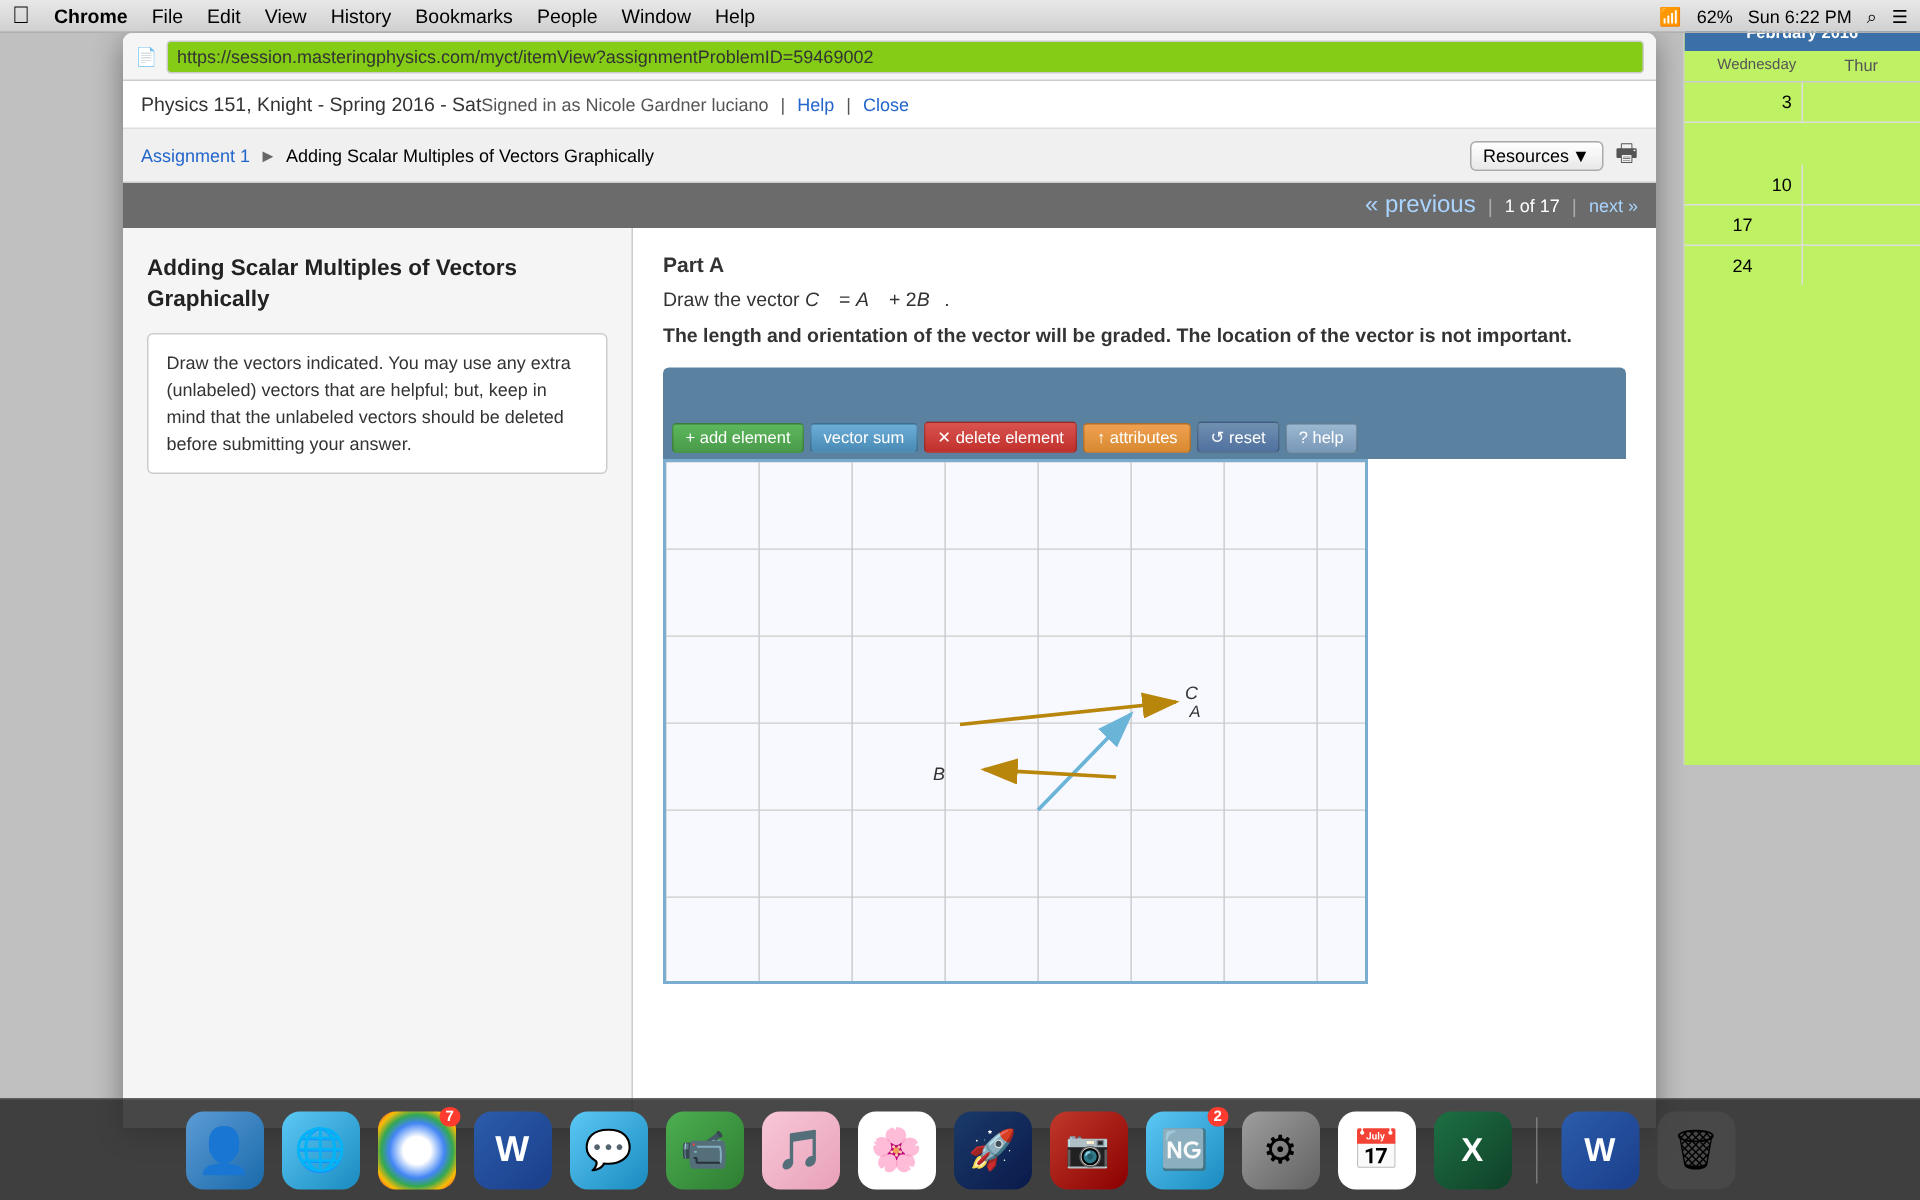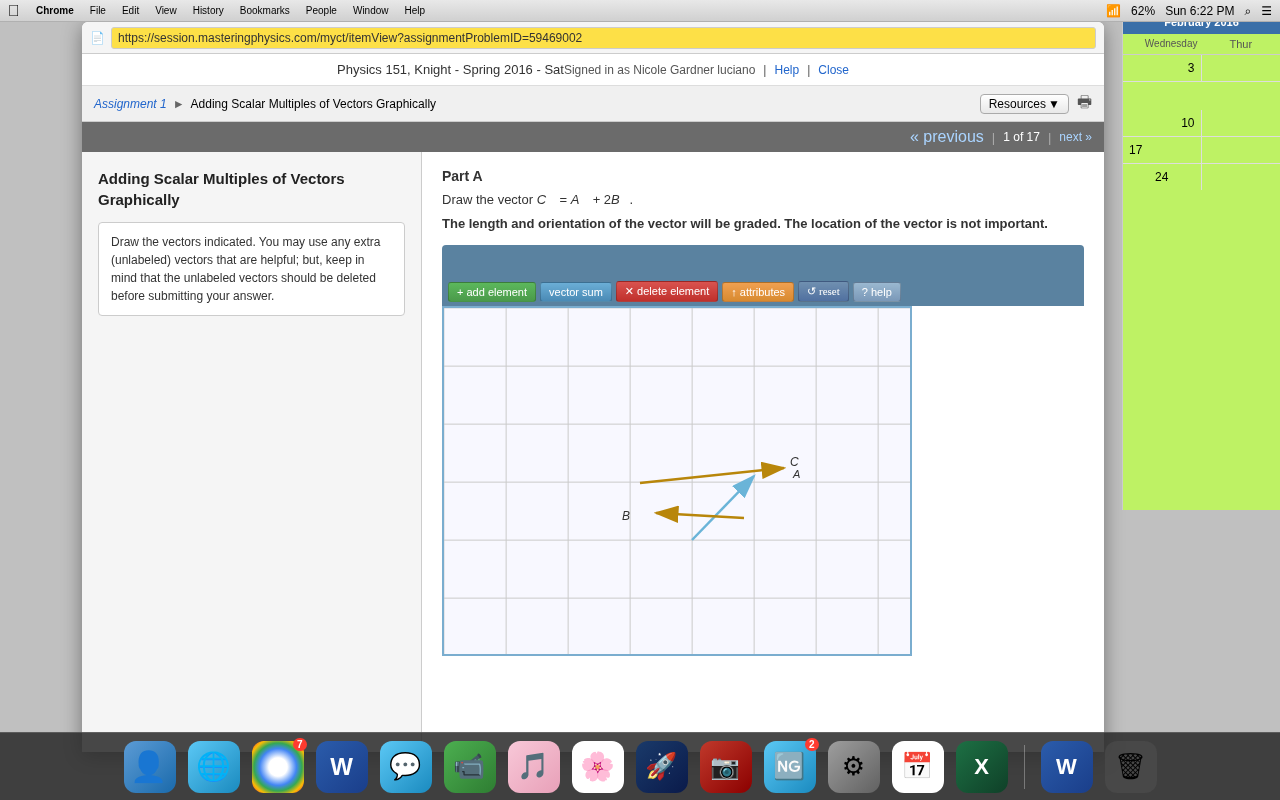--- a/index.html
+++ b/index.html
@@ -13,21 +13,21 @@
       align-items: center;
       padding: 0 8px;
       gap: 16px;
       font-size: 13px;
       font-weight: 500;
       border-bottom: 1px solid #b0b0b0;
       position: relative;
       z-index: 100;
     }
     .mac-menubar .apple { font-size: 16px; }
-    .mac-menubar .menu-item { cursor: default; font-size: 10px; }
+    .mac-menubar .menu-item { cursor: default; font-size: 13px; }
     .mac-menubar .menu-item.bold { font-weight: 700; }
     .mac-menubar .right-items { margin-left: auto; display: flex; align-items: center; gap: 10px; font-size: 12px; }
 
     
     .browser-window {
       position: absolute;
       top: 22px;
       left: 82px;
       width: 1022px;
       height: 730px;
@@ -72,50 +72,50 @@
       gap: 6px;
       flex-shrink: 0;
     }
     .url-input {
       flex: 1;
       height: 22px;
       border: 1px solid #ccc;
       border-radius: 3px;
       padding: 0 6px;
       font-size: 12px;
-      background: #fde047;
+      background: #84cc16;
       color: #333;
     }
 
     
     .site-header {
       background: #fff;
       padding: 8px 12px;
       border-bottom: 1px solid #ddd;
       display: flex;
       align-items: center;
-      justify-content: center;
+      justify-content: flex-start;
       flex-shrink: 0;
     }
     .site-header-left { font-size: 13px; color: #333; font-weight: 500; }
     .site-header-right { display: flex; align-items: center; gap: 8px; font-size: 12px; color: #555; }
     .site-header-right a { color: #2266cc; text-decoration: none; }
 
     
     .breadcrumb-bar {
       background: #f0f0f0;
       padding: 4px 12px;
       display: flex;
       align-items: center;
       justify-content: space-between;
       border-bottom: 1px solid #ccc;
       flex-shrink: 0;
     }
     .breadcrumb { display: flex; align-items: center; gap: 4px; font-size: 12px; }
-    .breadcrumb a { color: #2266cc; text-decoration: none; font-style: italic; }
+    .breadcrumb a { color: #2266cc; text-decoration: none; }
     .breadcrumb .sep { color: #666; margin: 0 2px; }
     .breadcrumb-right { display: flex; align-items: center; gap: 8px; }
     .resources-btn {
       display: flex; align-items: center; gap: 2px;
       background: linear-gradient(to bottom, #fff, #e8e8e8);
       border: 1px solid #aaa;
       border-radius: 4px;
       padding: 2px 8px;
       font-size: 12px;
       cursor: pointer;
@@ -218,21 +218,21 @@
       font-size: 11px;
       cursor: pointer;
       border: 1px solid rgba(0,0,0,0.2);
       font-weight: 500;
       margin-top: 32px;
     }
     .tb-btn.green { background: linear-gradient(to bottom, #5cb85c, #4a9a4a); color: #fff; }
     .tb-btn.blue { background: linear-gradient(to bottom, #6baed6, #4a8ab5); color: #fff; }
     .tb-btn.red { background: linear-gradient(to bottom, #d9534f, #c0302c); color: #fff; }
     .tb-btn.orange { background: linear-gradient(to bottom, #f0a050, #d88a30); color: #fff; }
-    .tb-btn.gray-blue { background: linear-gradient(to bottom, #7090b0, #5070a0); color: #fff; font-family: Liberation Serif, serif; }
+    .tb-btn.gray-blue { background: linear-gradient(to bottom, #7090b0, #5070a0); color: #fff; }
     .tb-btn.help-btn { background: linear-gradient(to bottom, #9ab8d0, #7a98b8); color: #fff; }
 
     
     .drawing-area {
       background: #f8f8ff;
       border: 2px solid #7aadcf;
       position: relative;
       overflow: hidden;
     }
 
@@ -430,21 +430,21 @@
   <div style="background:#3a6fa8;color:#fff;text-align:center;padding:6px;font-size:11px;font-weight:600;">February 2016</div>
   <div style="display:grid;grid-template-columns:repeat(2,1fr);border-bottom:1px solid #ccc;">
     <div style="padding:4px;text-align:right;font-size:10px;color:#555;">Wednesday</div>
     <div style="padding:4px;text-align:center;font-size:11px;color:#555;">Thur</div>
   </div>
   <div style="display:grid;grid-template-columns:repeat(2,1fr);">
     <div style="padding:6px;border-right:1px solid #ddd;border-bottom:1px solid #ddd;text-align:right;font-size:12px;">3</div>
     <div style="padding:6px;border-bottom:1px solid #ddd;"></div>
     <div style="padding:6px;border-right:1px solid #ddd;border-bottom:1px solid #ddd;text-align:right;font-size:12px;margin-top:28px;">10</div>
     <div style="padding:6px;border-bottom:1px solid #ddd;"></div>
-    <div style="padding:6px;border-right:1px solid #ddd;border-bottom:1px solid #ddd;text-align:left;font-size:12px;">17</div>
+    <div style="padding:6px;border-right:1px solid #ddd;border-bottom:1px solid #ddd;text-align:center;font-size:12px;">17</div>
     <div style="padding:6px;border-bottom:1px solid #ddd;"></div>
     <div style="padding:6px;border-right:1px solid #ddd;text-align:center;font-size:12px;">24</div>
     <div style="padding:6px;"></div>
   </div>
 </div>
 
 <div class="taskbar">
   <div class="dock-item" style="background:linear-gradient(135deg,#5b9bd5,#1a6aab);">
     <span style="font-size:30px;">👤</span>
   </div>

